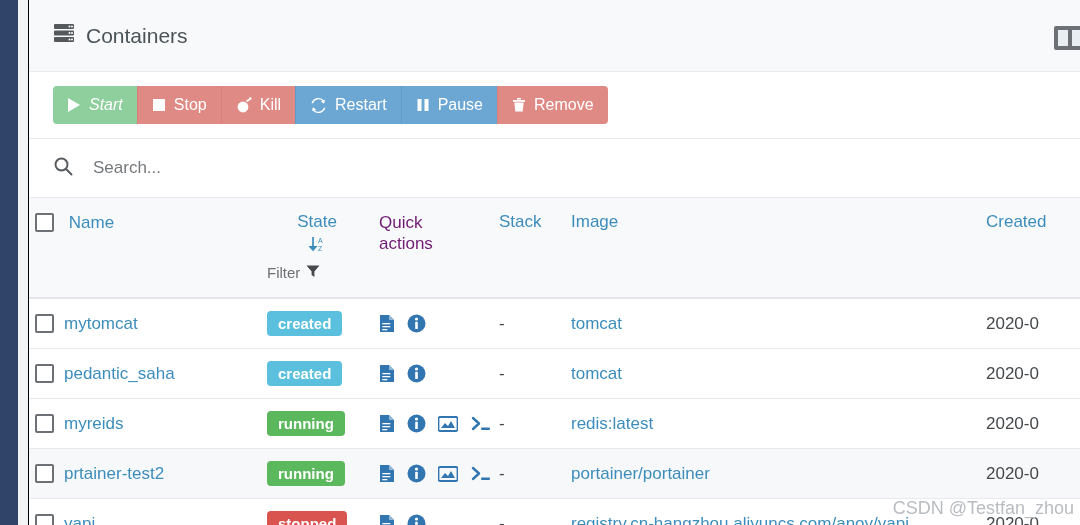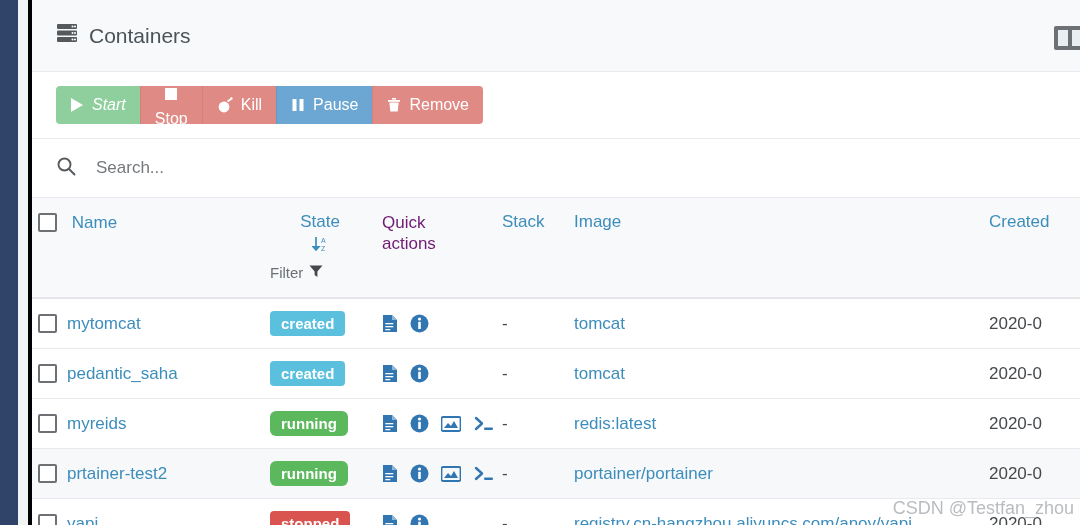--- a/index.html
+++ b/index.html
@@ -31,21 +31,21 @@
     flex: 0 0 10px;
   }
 
   
   .main {
     flex: 1 1 auto;
     height: 525px;
     background: #ffffff;
     overflow: hidden;
     position: relative;
-    border-left: 4px solid #000000;
+    border-left: 1px solid #000000;
   }
 
   
   .panel-header {
     height: 72px;
     background: #f8f9fa;
     border-bottom: 1px solid #e8eaed;
     display: flex;
     align-items: center;
     padding: 0 22px 0 24px;
@@ -83,21 +83,21 @@
     padding: 0 14px;
     display: flex;
     align-items: center;
     gap: 8px;
     cursor: pointer;
     white-space: nowrap;
   }
   .btn.first { border-radius: 4px 0 0 4px; font-style: italic; }
   .btn.last  { border-radius: 0 4px 4px 0; }
   .btn-start   { background: #8ecf9d; }
-  .btn-stop    { background: #e08a86; border-left: 1px solid #d97f7b; flex-direction: column; }
+  .btn-stop    { background: #e08a86; border-left: 1px solid #d97f7b; }
   .btn-kill    { background: #e08a86; border-left: 1px solid #d97f7b; }
   .btn-restart { background: #6ba7d2; border-left: 1px solid #5e9bc8; }
   .btn-pause   { background: #6ba7d2; border-left: 1px solid #5e9bc8; }
   .btn-resume  { background: #6ba7d2; border-left: 1px solid #5e9bc8; }
   .btn-remove  { background: #e08a86; border-left: 1px solid #d97f7b; }
   .btn-add {
     background: #3276b1;
     border-radius: 4px;
     margin-left: 12px;
     font-weight: bold;
@@ -176,21 +176,21 @@
   .badge {
     display: inline-block;
     color: #fff;
     font-weight: bold;
     font-size: 15px;
     padding: 5px 11px;
     border-radius: 4px;
     line-height: 1;
   }
   .badge.created { background: #5bc0de; }
-  .badge.running { background: #5cb85c; border-radius: 6px; }
+  .badge.running { background: #5cb85c; }
   .badge.stopped { background: #d9534f; }
   .qa { display: flex; align-items: center; gap: 12px; }
   .qa span { display: inline-flex; cursor: pointer; }
 
   
   col.c-name { width: 232px; }
   col.c-state { width: 112px; }
   col.c-qa { width: 120px; }
   col.c-stack { width: 72px; }
   col.c-image { width: 415px; }
@@ -268,20 +268,29 @@
           <span class="btn-ico">
             <svg width="16" height="16" viewBox="0 0 16 16">
               <circle cx="7" cy="10" r="5.4" fill="#fff"></circle>
               <rect x="10" y="2.5" width="4.2" height="1.8" rx="0.9" fill="#fff" transform="rotate(-35 12 3.4)"></rect>
               <circle cx="14.3" cy="1.6" r="1.3" fill="#fff"></circle>
             </svg>
           </span>
           <span>Kill</span>
         </button>
 
+        <button class="btn btn-restart">
+          <span class="btn-ico">
+            <svg width="17" height="17" viewBox="0 0 17 17">
+              <path d="M3.2 6.2a5.6 5.6 0 0 1 9.4-2.1l-2 .1 3.4 2.6 1.3-4-1.2.6A7.4 7.4 0 0 0 1.5 6.2z" fill="#fff"></path>
+              <path d="M13.8 10.8a5.6 5.6 0 0 1-9.4 2.1l2-.1-3.4-2.6-1.3 4 1.2-.6a7.4 7.4 0 0 0 12.6-2.8z" fill="#fff"></path>
+            </svg>
+          </span>
+          <span>Restart</span>
+        </button>
 
         <button class="btn btn-pause">
           <span class="btn-ico">
             <svg width="14" height="16" viewBox="0 0 14 16">
               <rect x="1.5" y="2" width="4" height="12" fill="#fff"></rect>
               <rect x="8.5" y="2" width="4" height="12" fill="#fff"></rect>
             </svg>
           </span>
           <span>Pause</span>
         </button>

